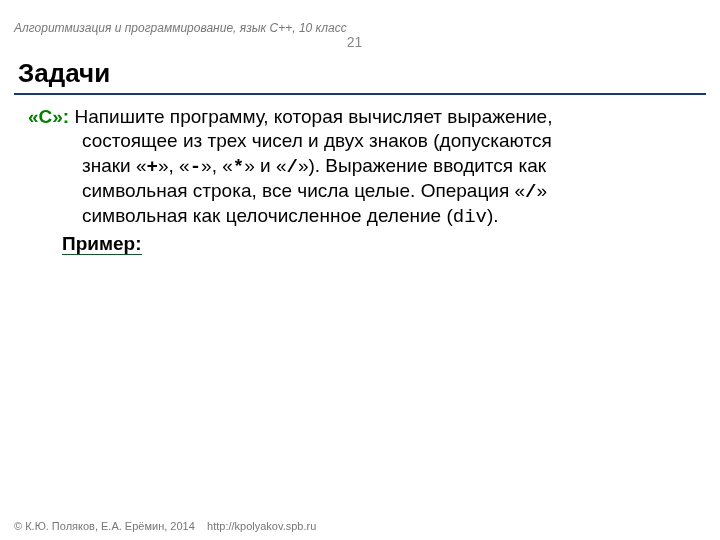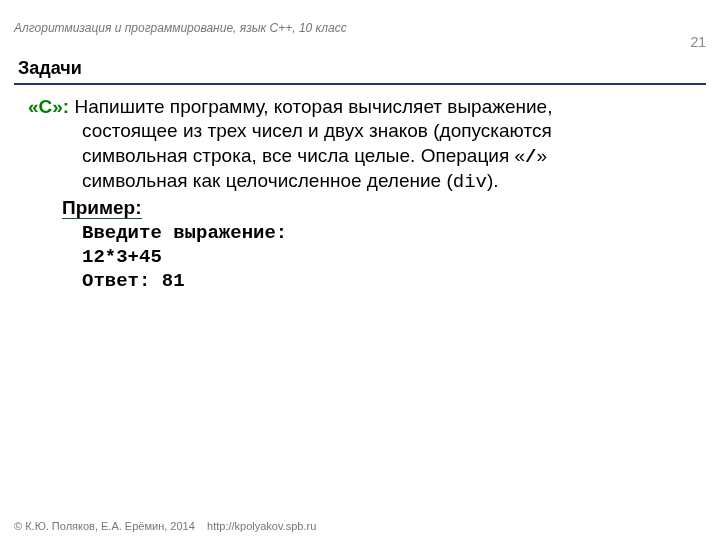--- a/index.html
+++ b/index.html
@@ -6,35 +6,34 @@
   body {
     width: 720px;
     height: 540px;
     background: #fff;
     font-family: Arial, sans-serif;
     position: relative;
     overflow: hidden;
   }
   .header {
     display: flex;
-    justify-content: space-between;
     align-items: center;
     padding: 6px 14px 4px 14px;
     color: #777;
     font-style: italic;
     font-size: 12px;
   }
   .page-num {
     font-style: normal;
     color: #888;
     font-size: 14px;
     margin-top: 28px;
   }
   .title {
-    font-size: 18px;
+    font-size: 26px;
     font-weight: bold;
     padding: 4px 14px 2px 18px;
     color: #000;
   }
   .rule {
     height: 2px;
     background: #1a3a6a;
     margin: 2px 14px 10px 14px;
   }
   .content {
@@ -88,33 +87,31 @@
 <div class="title">Задачи</div>
 <div class="rule"></div>
 
 <div class="content">
   <div>
     <span class="level-c">«C»:</span><span> Напишите программу, которая вычисляет выражение,</span>
   </div>
   <div class="task-body">
     <div>состоящее из трех чисел и двух знаков (допускаются</div>
     <div>
+      <span>знаки «</span><span class="mono-bold">+</span><span>», «</span><span class="mono-bold">-</span><span>», «</span><span class="mono-bold">*</span><span>» и «</span><span class="mono-bold">/</span><span>»). Выражение вводится как</span>
+    </div>
+    <div>
       <span>символьная строка, все числа целые. Операция «</span><span class="mono-bold">/</span><span>»</span>
     </div>
     <div>
       <span>символьная как целочисленное деление (</span><span class="mono">div</span><span>).</span>
     </div>
   </div>
   <div class="example-label">
     <span style="border-bottom:1px solid #14532d; padding-bottom:0px;">Пример:</span>
-  </div>
-  <div class="example-block">
-    <div>Введите выражение:</div>
-    <div>12*3+45</div>
-    <div>Ответ: 81</div>
   </div>
 </div>
 
 <div class="footer">
   <span>© К.Ю. Поляков, Е.А. Ерёмин, 2014</span>
   &nbsp;&nbsp;
   <span>http://kpolyakov.spb.ru</span>
 </div>
 
 </body></html>

